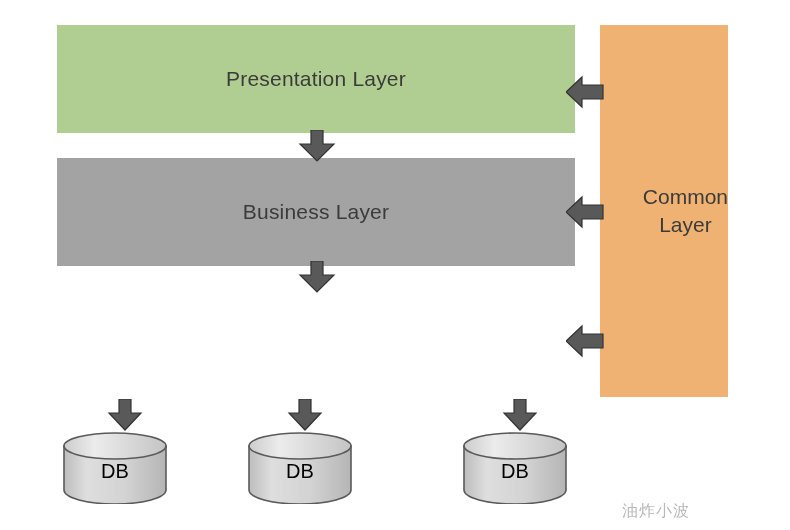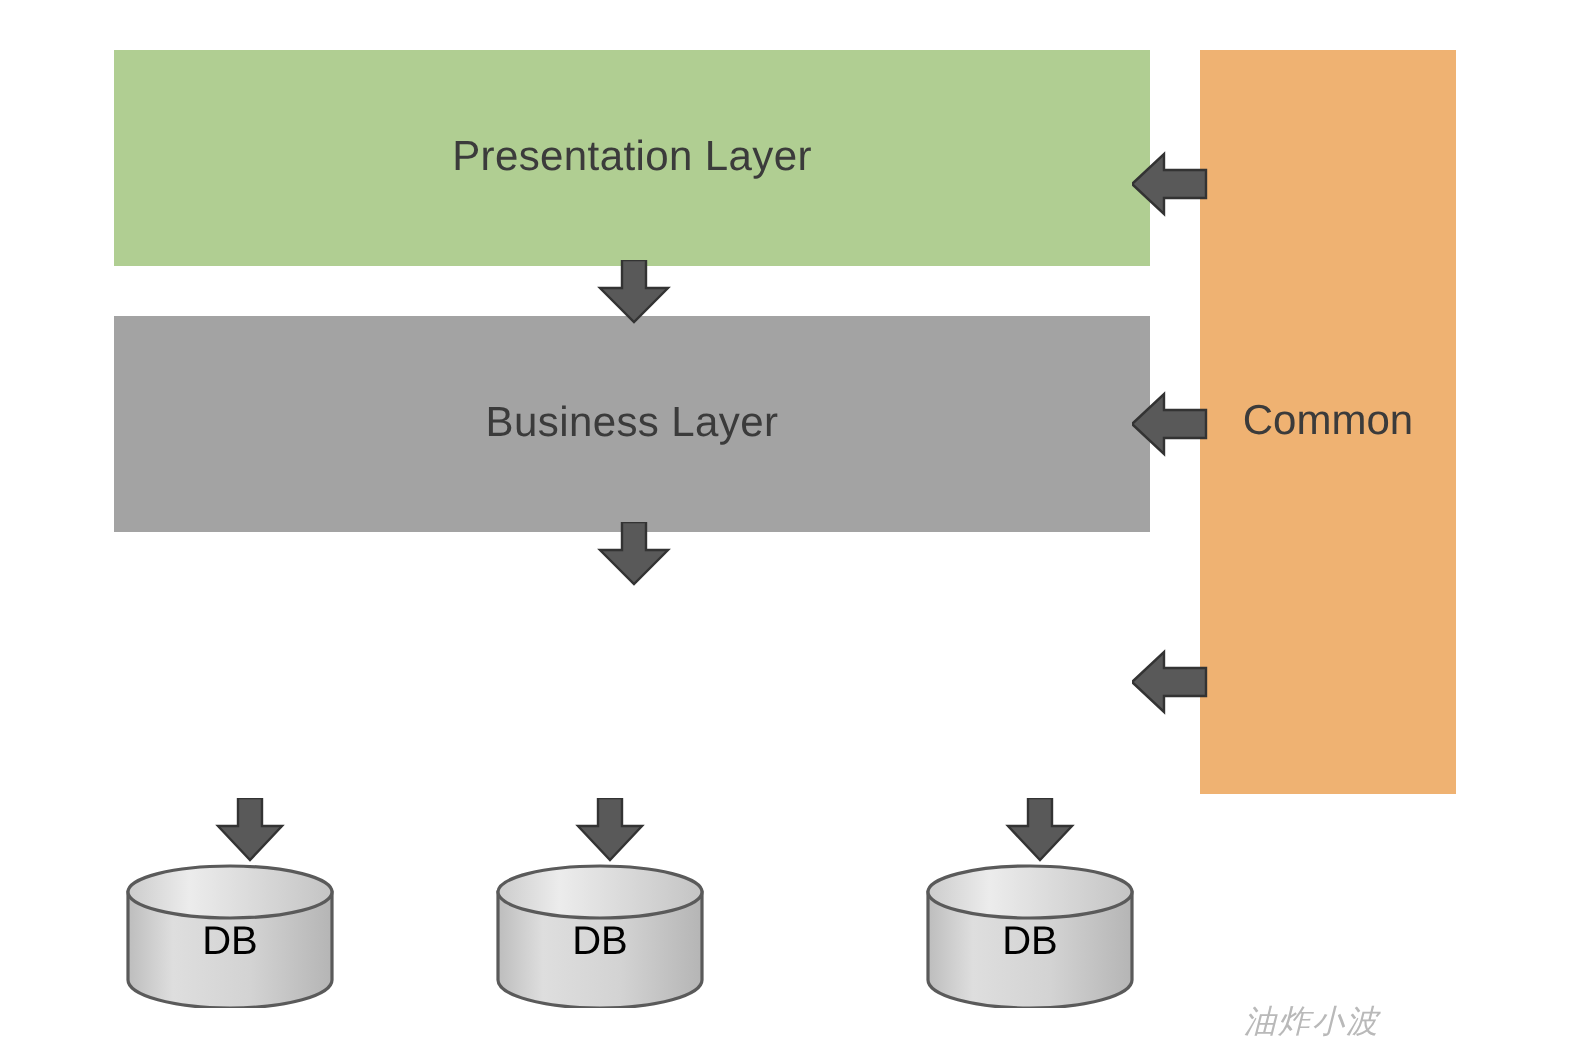--- a/index.html
+++ b/index.html
@@ -51,21 +51,21 @@
   }
 
   
   .layer-common {
     position: absolute;
     left: 600px; top: 25px;
     width: 128px; height: 372px;
     background: #efb272;
     display: flex;
     align-items: center;
-    justify-content: center;
+    justify-content: flex-end;
     text-align: center;
     color: #3b3b3b;
     font-size: 21px;
     line-height: 1.35;
     box-sizing: border-box;
   }
   .layer-common .cl-line { display: block; }
 
   
   .arrow {
@@ -99,40 +99,40 @@
   
   .watermark {
     position: absolute;
     right: 14px;
     bottom: 8px;
     font-size: 16px;
     color: #b9b9b9;
     font-family: "DejaVu Sans", sans-serif;
     letter-spacing: 1px;
     user-select: none;
-    font-style: italic;
   }
 </style>
 </head>
 <body>
 
 <div id="canvas">
 
   <div class="layer layer-presentation">
     <span>Presentation Layer</span>
   </div>
 
   <div class="layer layer-business">
     <span>Business Layer</span>
   </div>
 
 
   <div class="layer-common">
     <div>
       <span class="cl-line">Common</span>
+      <span class="cl-line">Layer</span>
     </div>
   </div>
 
   <div class="arrow" style="left:297px; top:130px;">
     <svg width="40" height="32" viewBox="0 0 40 32">
       <polygon points="14,0 26,0 26,14 37,14 20,31 3,14 14,14" fill="#595959" stroke="#333333" stroke-width="1.2"></polygon>
     </svg>
   </div>
 
   <div class="arrow" style="left:297px; top:261px;">

